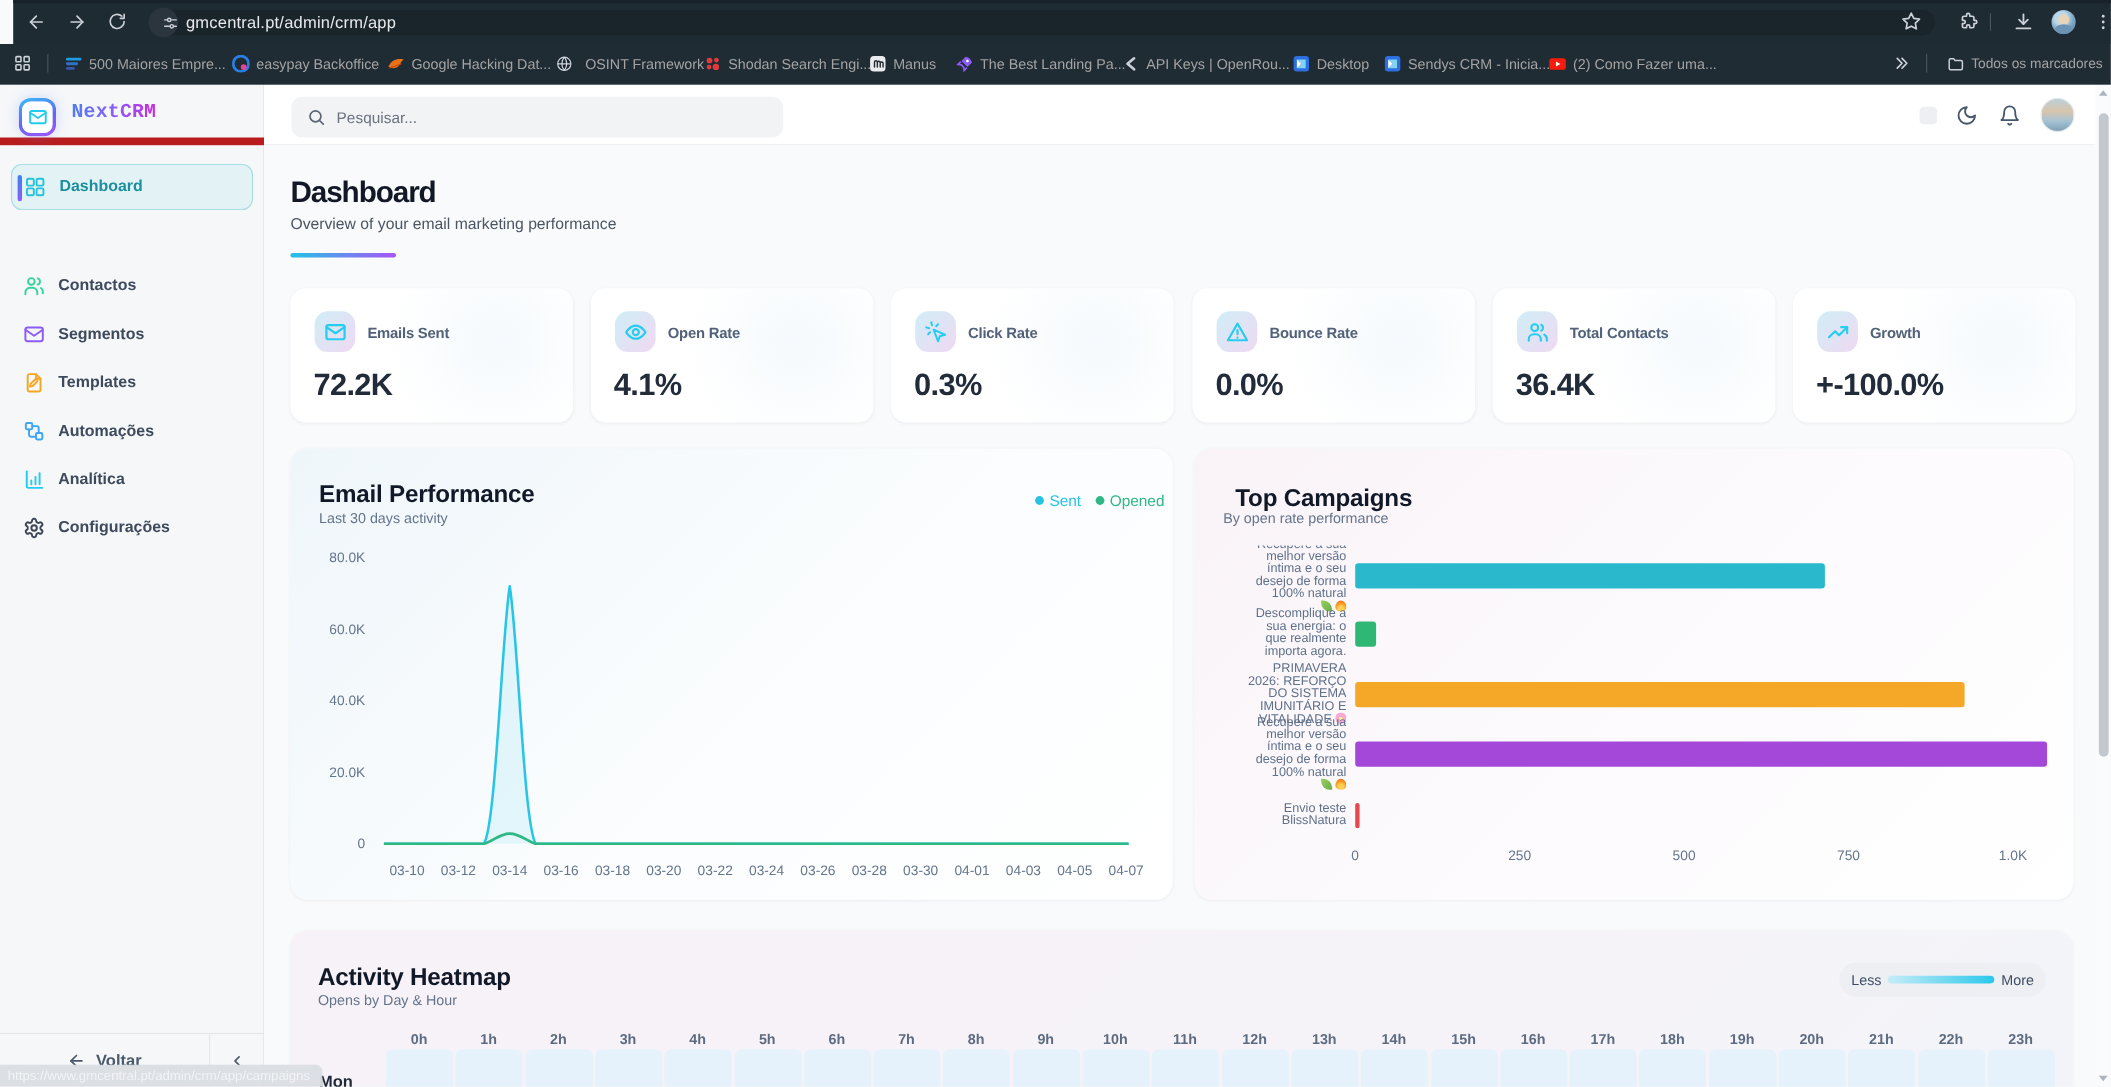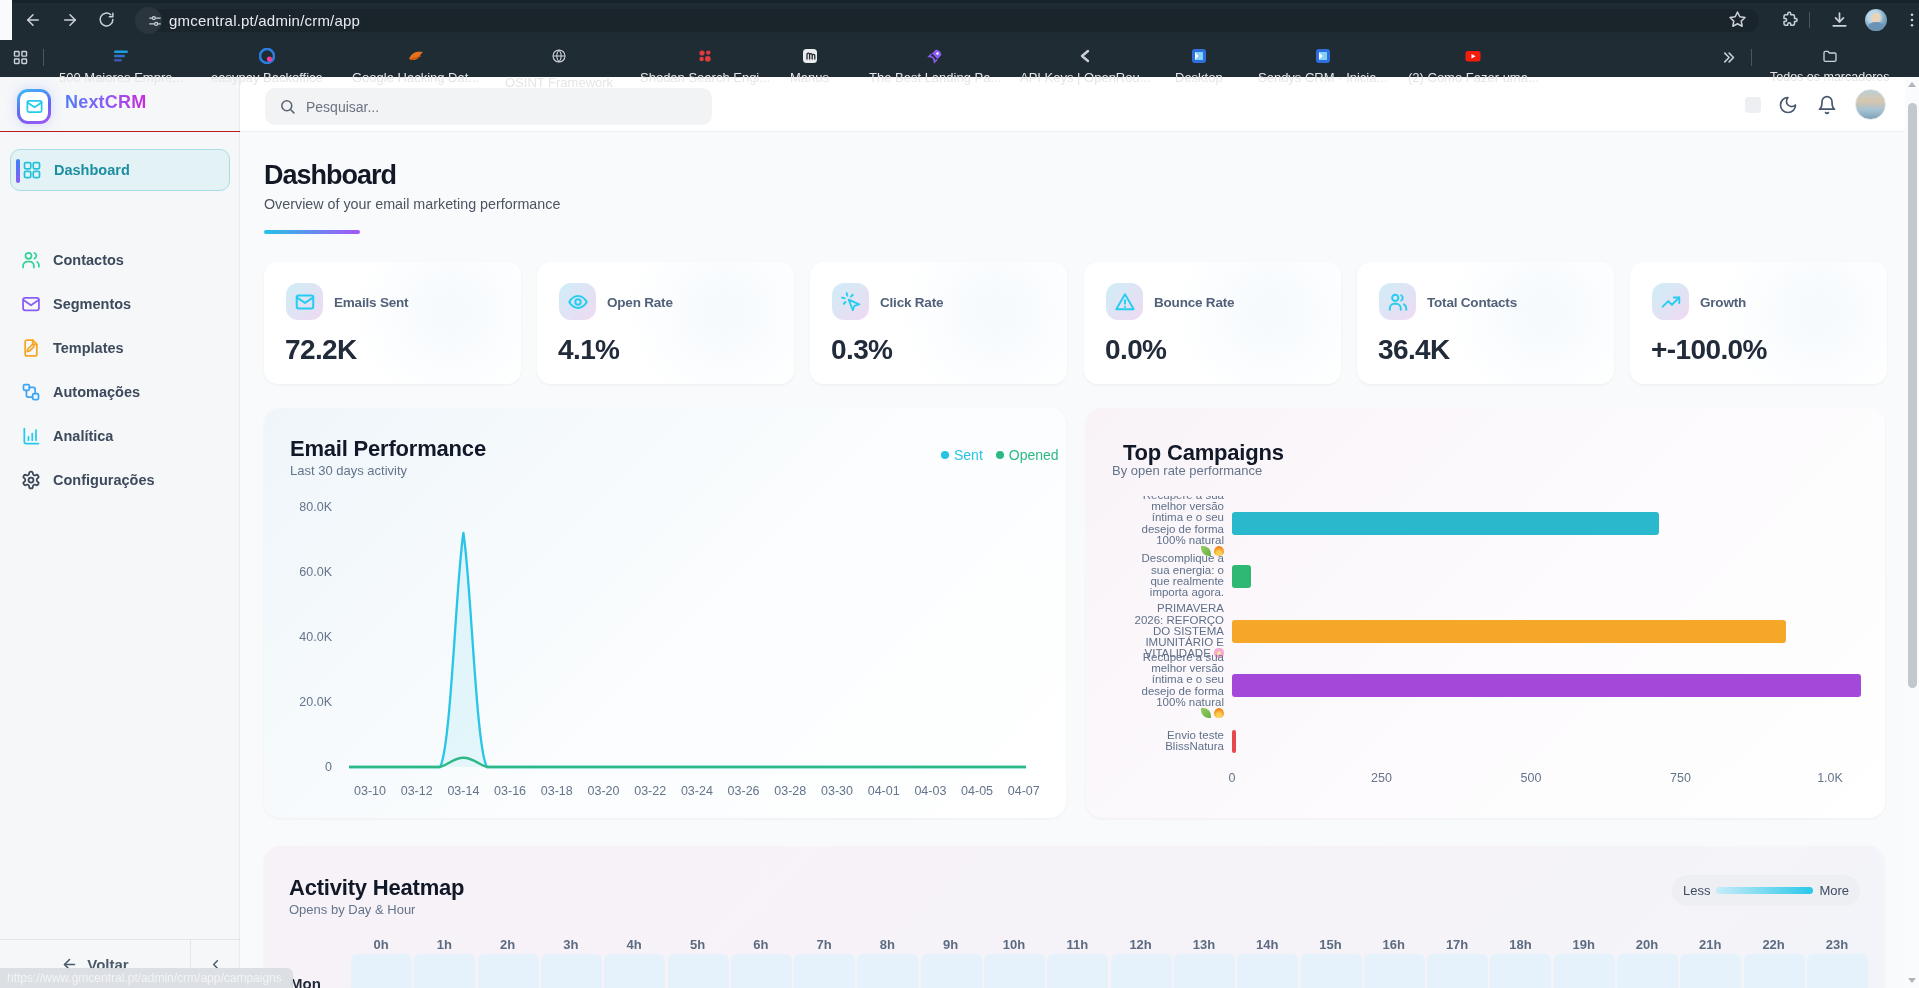--- a/index.html
+++ b/index.html
@@ -7,28 +7,28 @@
 body { position:relative; background:#f8fafb; }
 .abs { position:absolute; }
 svg { display:block; }
 
 
 #topbar { position:absolute; left:12px; top:0; width:1919px; height:40px; background:#1f2b33; }
 #topstrip { position:absolute; left:0; top:0; width:1919px; height:3px; background:#17222a; }
 #bookbar { position:absolute; left:0; top:40px; width:1919px; height:37px; background:#202c34; z-index:5; }
 #urlpill { position:absolute; left:124px; top:9px; width:1623px; height:23px; border-radius:12px; background:#1a242b; }
 #urltext { position:absolute; left:157px; top:12px; font-size:15px; color:#e8eaed; letter-spacing:0.2px; }
-.bm { position:absolute; top:8px; height:20px; display:flex; align-items:center; gap:6px; color:#e5e5e5; font-size:13px; white-space:nowrap;flex-direction:column; }
+.bm { position:absolute; top:8px; height:20px; display:flex; align-items:center; gap:6px; color:#a3a3a3; font-size:13px; white-space:nowrap; }
 .bm .fav { width:16px; height:16px; flex:0 0 16px; }
 .vsep { position:absolute; width:1px; background:#4a565e; }
 
 
 #app { position:absolute; left:0; top:75px; width:1919px; height:913px; background:#f8fafb; }
 #sidebar { position:absolute; left:0; top:0; width:240px; height:913px; background:#f5f7f9; border-right:1px solid #e7eaee; }
-#logo-row { position:absolute; left:0; top:0; width:240px; height:57px; border-bottom:1px solid #b91c1c; }
+#logo-row { position:absolute; left:0; top:0; width:240px; height:57px; border-bottom:7px solid #b91c1c;font-family:Liberation Mono, monospace; }
 #logo-box { position:absolute; left:17px; top:14px; width:34px; height:35px; border-radius:11px; background:#fff; border:3px solid transparent; background:linear-gradient(#fff,#fff) padding-box, linear-gradient(160deg,#38bdf8,#6366f1 55%,#a855f7) border-box; box-shadow:0 0 12px rgba(130,150,246,0.30); display:flex; align-items:center; justify-content:center; }
 #logo-text { position:absolute; left:65px; top:17px; font-size:18px; font-weight:bold; letter-spacing:0.2px; background:linear-gradient(90deg,#4e7df6,#8b5cf6,#c82bdb); -webkit-background-clip:text; background-clip:text; color:transparent; }
 .menu-item { position:absolute; left:10px; width:220px; height:40px; border-radius:10px; display:flex; align-items:center; gap:12px; padding-left:11px; font-size:14.5px; font-weight:bold; color:#3d4a5c; }
 .menu-item .mi { width:20px; height:20px; }
 #mi-dash { top:74px; height:42px; background:#e3f3f5; border:1px solid #a8dde4; color:#1b8ea0; }
 #mi-camp { top:121px; background:#edeff1; color:#232e3d; }
 #footer { position:absolute; left:0; top:864px; width:240px; height:49px; border-top:1px solid #e3e7ea; }
 #footer .divider { position:absolute; left:190px; top:0; width:1px; height:49px; background:#e3e7ea; }
 
 #header { position:absolute; left:240px; top:0; width:1665px; height:57px; background:#fff; border-bottom:1px solid #eef1f3; }

